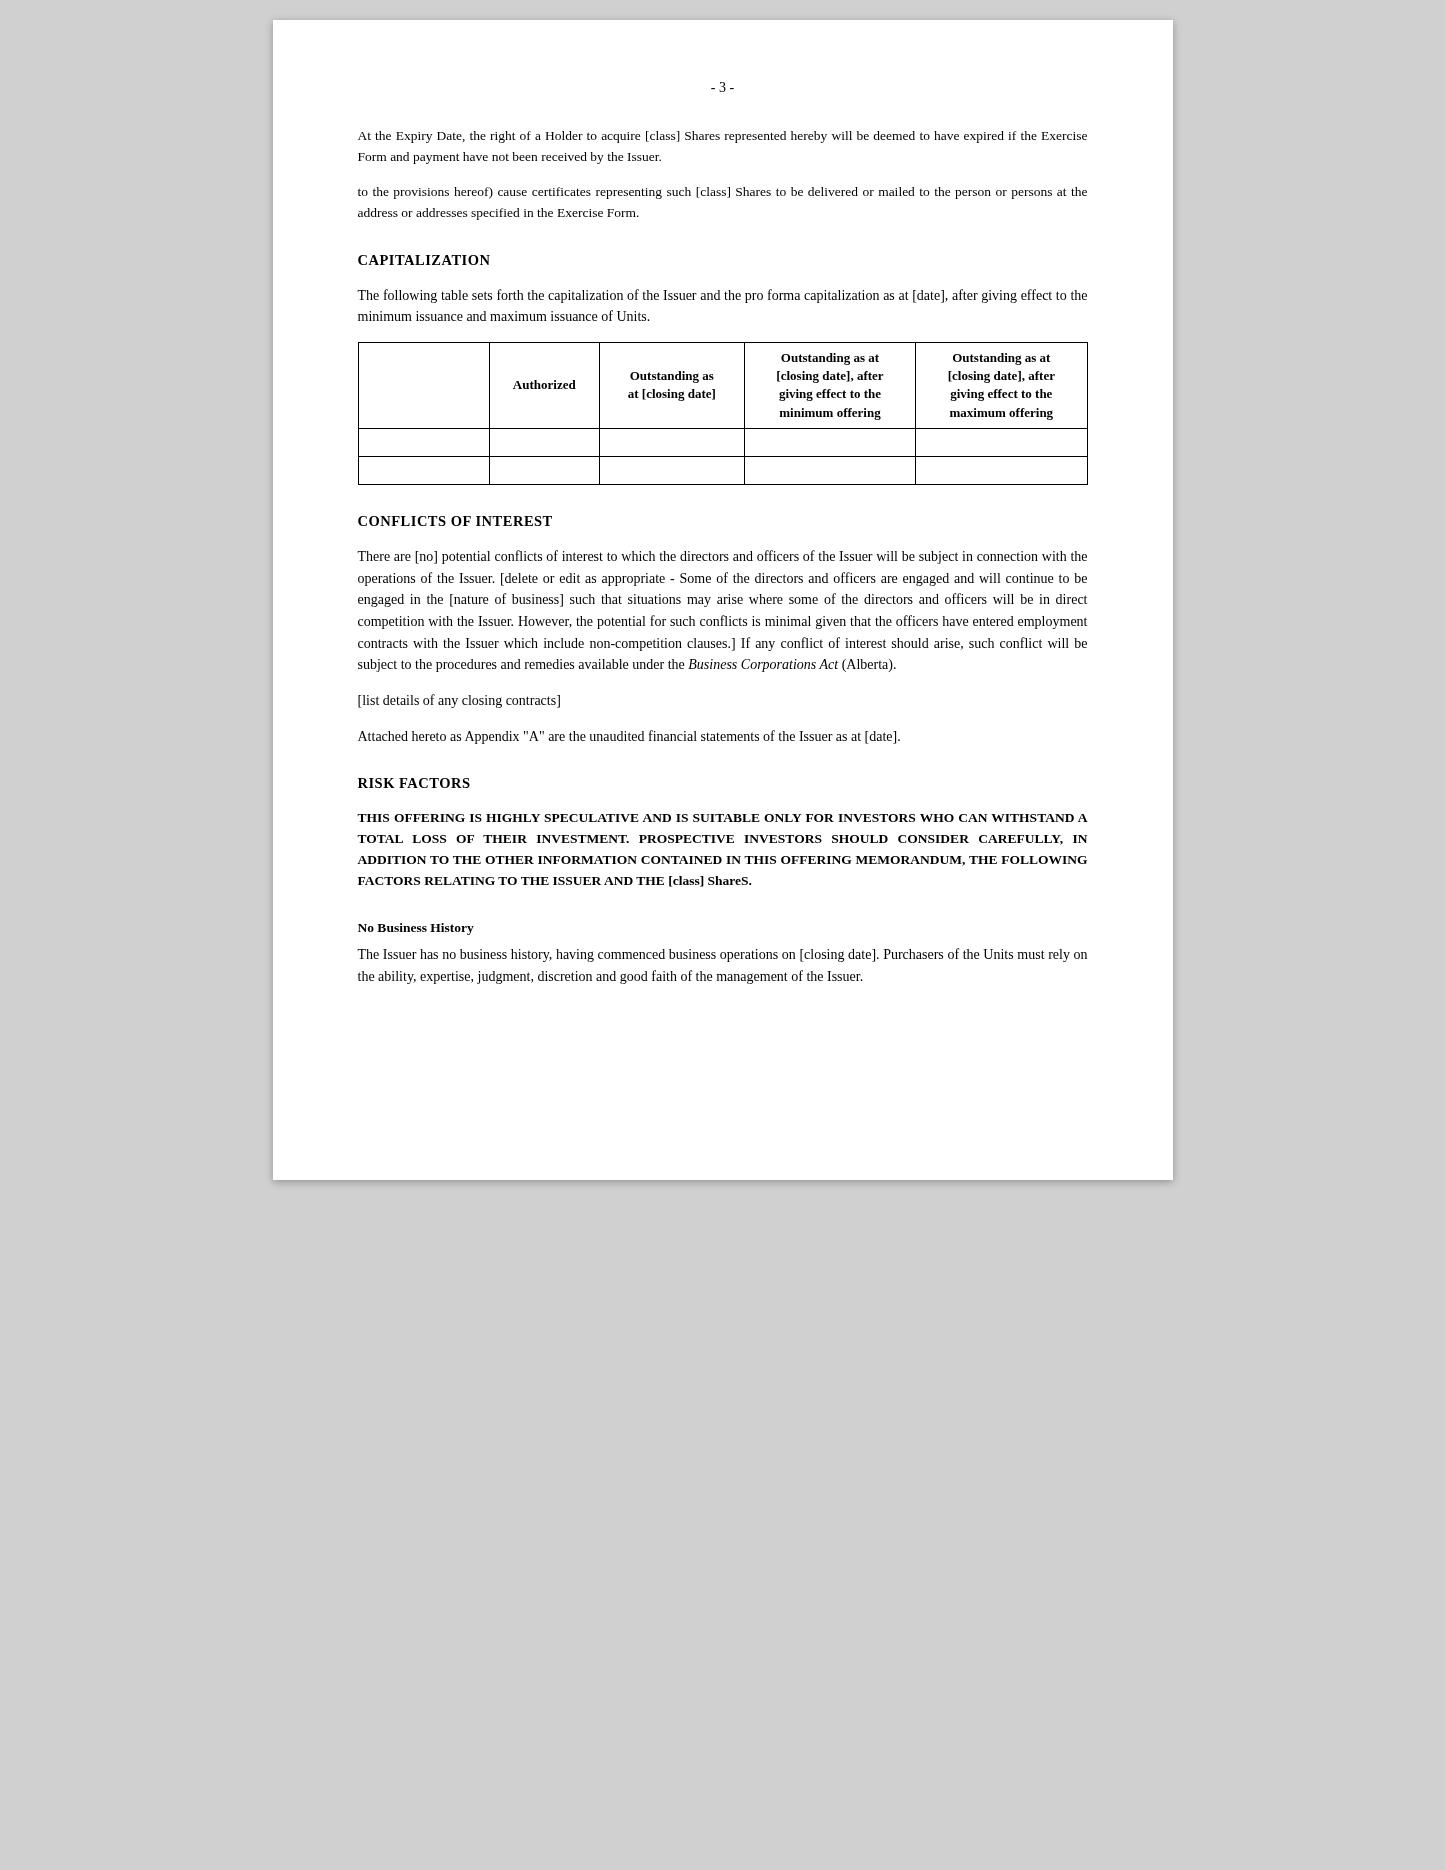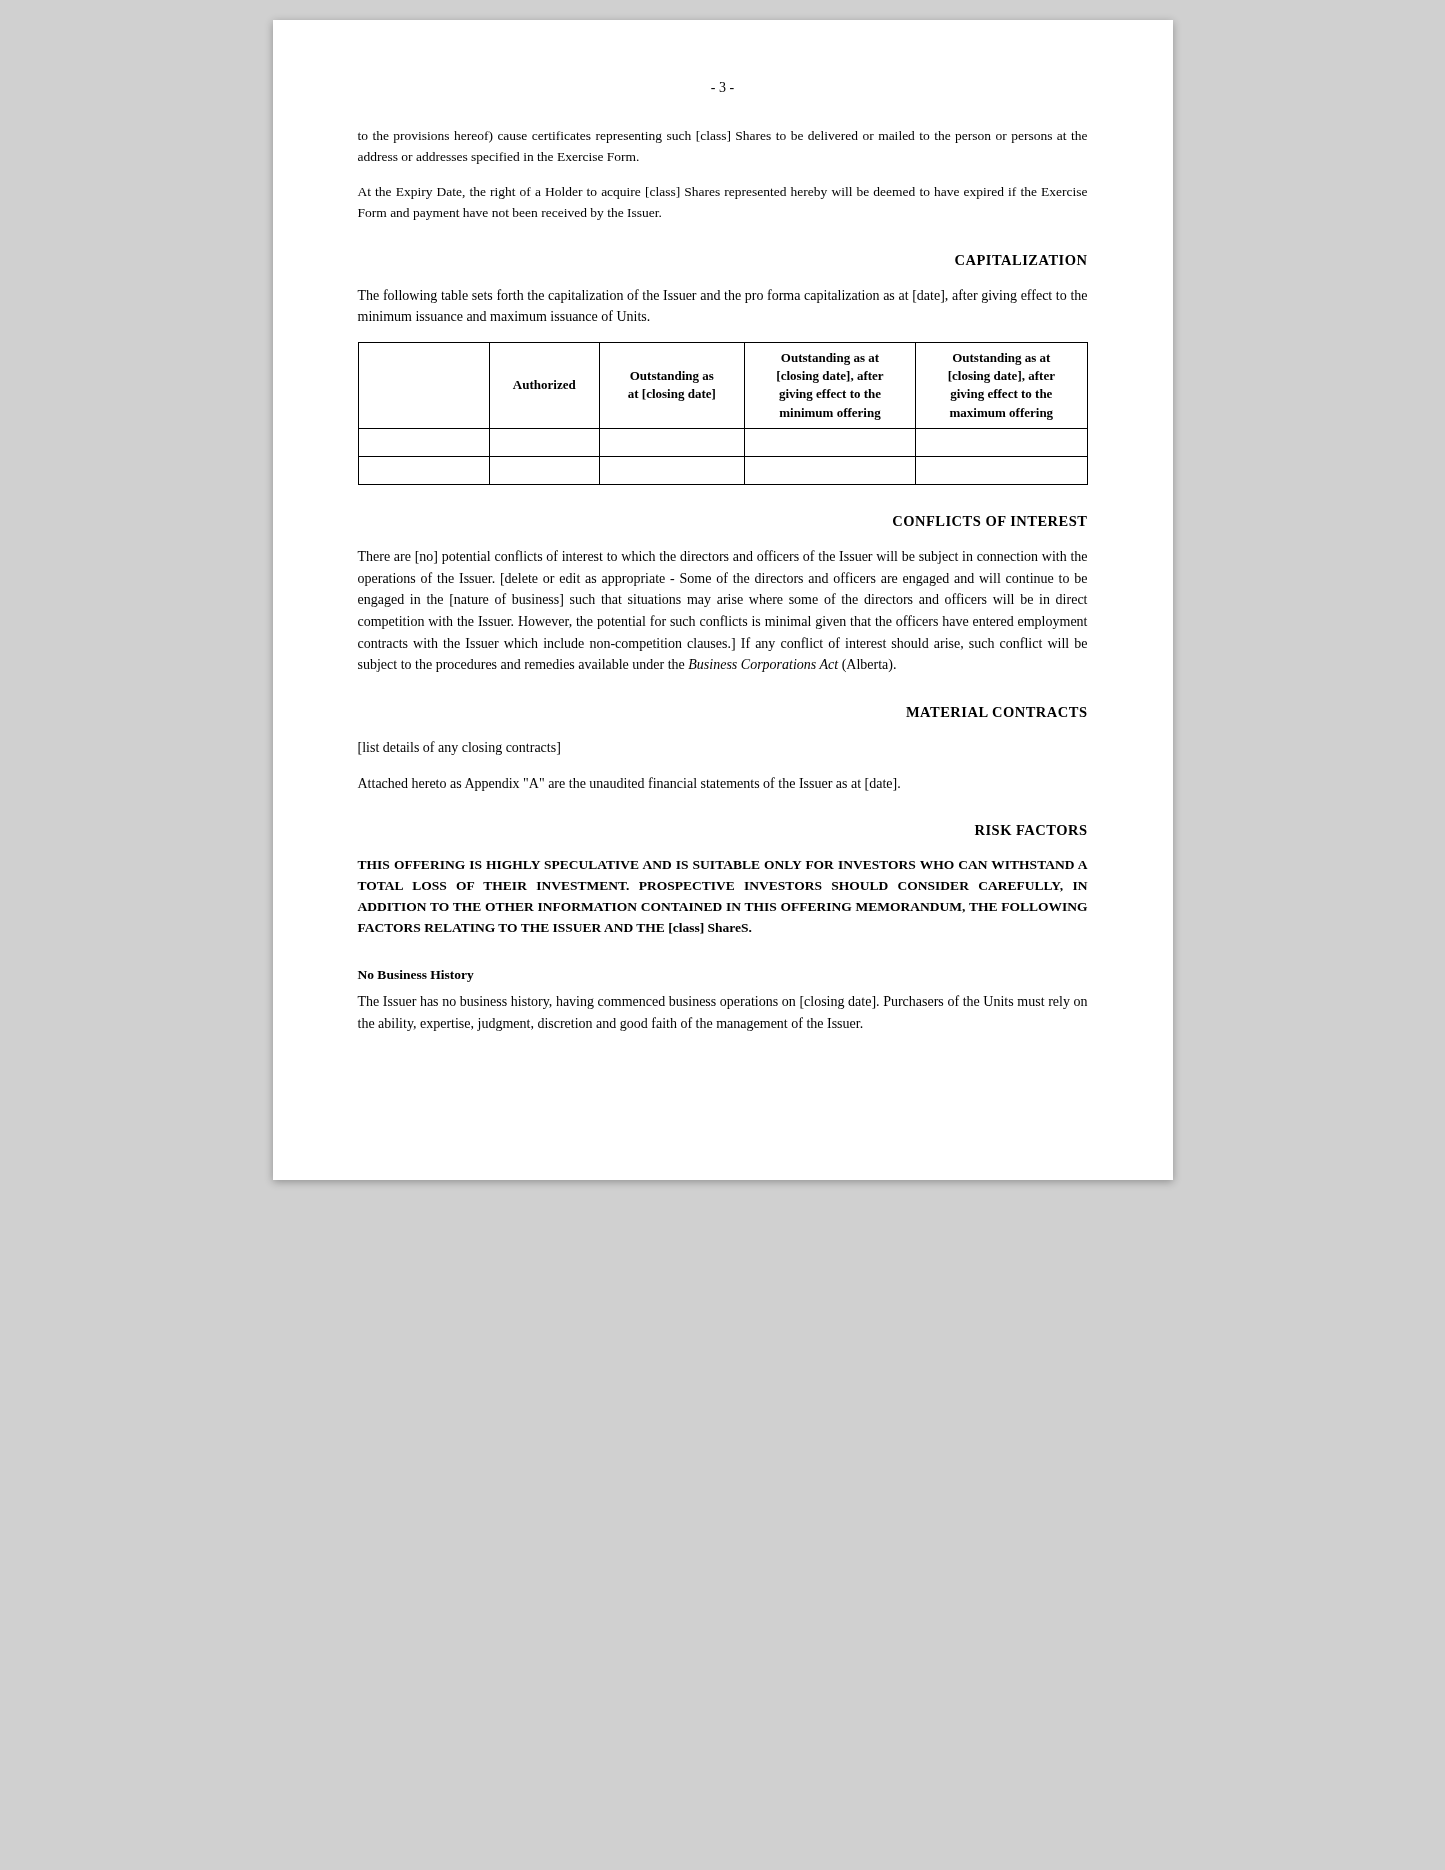--- a/index.html
+++ b/index.html
@@ -34,21 +34,21 @@
     }
 
     .intro-para {
       font-size: 13.5px;
       line-height: 1.55;
       margin-bottom: 14px;
       text-align: justify;
     }
 
     .section-heading {
-      text-align: right;
+      text-align: left;
       font-size: 14.5px;
       font-weight: bold;
       margin: 28px 0 16px 0;
       letter-spacing: 0.5px;
       font-family: 'Times New Roman', Times, serif;
     }
 
     .section-para {
       font-size: 14px;
       line-height: 1.55;
@@ -111,22 +111,22 @@
       margin: 4px 0 8px 0;
     }
   </style>
 </head>
 <body>
 
 <div class="page">
 
   <div class="page-number">- 3 -</div>
 
+  <p class="intro-para">At the Expiry Date, the right of a Holder to acquire [class] Shares represented hereby will be deemed to have expired if the Exercise Form and payment have not been received by the Issuer.</p>
   <p class="intro-para">to the provisions hereof) cause certificates representing such [class] Shares to be delivered or mailed to the person or persons at the address or addresses specified in the Exercise Form.</p>
-  <p class="intro-para">At the Expiry Date, the right of a Holder to acquire [class] Shares represented hereby will be deemed to have expired if the Exercise Form and payment have not been received by the Issuer.</p>
 
   <h2 class="section-heading">CAPITALIZATION</h2>
   <p class="section-para">The following table sets forth the capitalization of the Issuer and the pro forma capitalization as at [date], after giving effect to the minimum issuance and maximum issuance of Units.</p>
 
   <table class="cap-table">
     <thead>
       <tr>
         <th class="row-label"></th>
         <th>Authorized</th>
         <th>Outstanding as<br>at [closing date]</th>
@@ -150,21 +150,20 @@
         <td></td>
       </tr>
     </tbody>
   </table>
 
   <h2 class="section-heading">CONFLICTS OF INTEREST</h2>
   <p class="section-para">
     There are <span class="bold">[no]</span> potential conflicts of interest to which the directors and officers of the Issuer will be subject in connection with the operations of the Issuer. <span class="bold">[delete or edit as appropriate -</span> Some of the directors and officers are engaged and will continue to be engaged in the [nature of business] such that situations may arise where some of the directors and officers will be in direct competition with the Issuer. However, the potential for such conflicts is minimal given that the officers have entered employment contracts with the Issuer which include non-competition clauses.] If any conflict of interest should arise, such conflict will be subject to the procedures and remedies available under the <span class="italic">Business Corporations Act</span> (Alberta).
   </p>
 
-  <h2 class="section-heading">MATERIAL CONTRACTS</h2>
   <p class="section-para">[list details of any closing contracts]</p>
 
   <p class="section-para">Attached hereto as Appendix "A" are the unaudited financial statements of the Issuer as at [date].</p>
 
   <h2 class="section-heading">RISK FACTORS</h2>
   <p class="risk-bold">THIS OFFERING IS HIGHLY SPECULATIVE AND IS SUITABLE ONLY FOR INVESTORS WHO CAN WITHSTAND A TOTAL LOSS OF THEIR INVESTMENT. PROSPECTIVE INVESTORS SHOULD CONSIDER CAREFULLY, IN ADDITION TO THE OTHER INFORMATION CONTAINED IN THIS OFFERING MEMORANDUM, THE FOLLOWING FACTORS RELATING TO THE ISSUER AND THE [class] ShareS.</p>
 
   <p class="subsection-heading">No Business History</p>
   <p class="section-para">The Issuer has no business history, having commenced business operations on [closing date]. Purchasers of the Units must rely on the ability, expertise, judgment, discretion and good faith of the management of the Issuer.</p>
 

